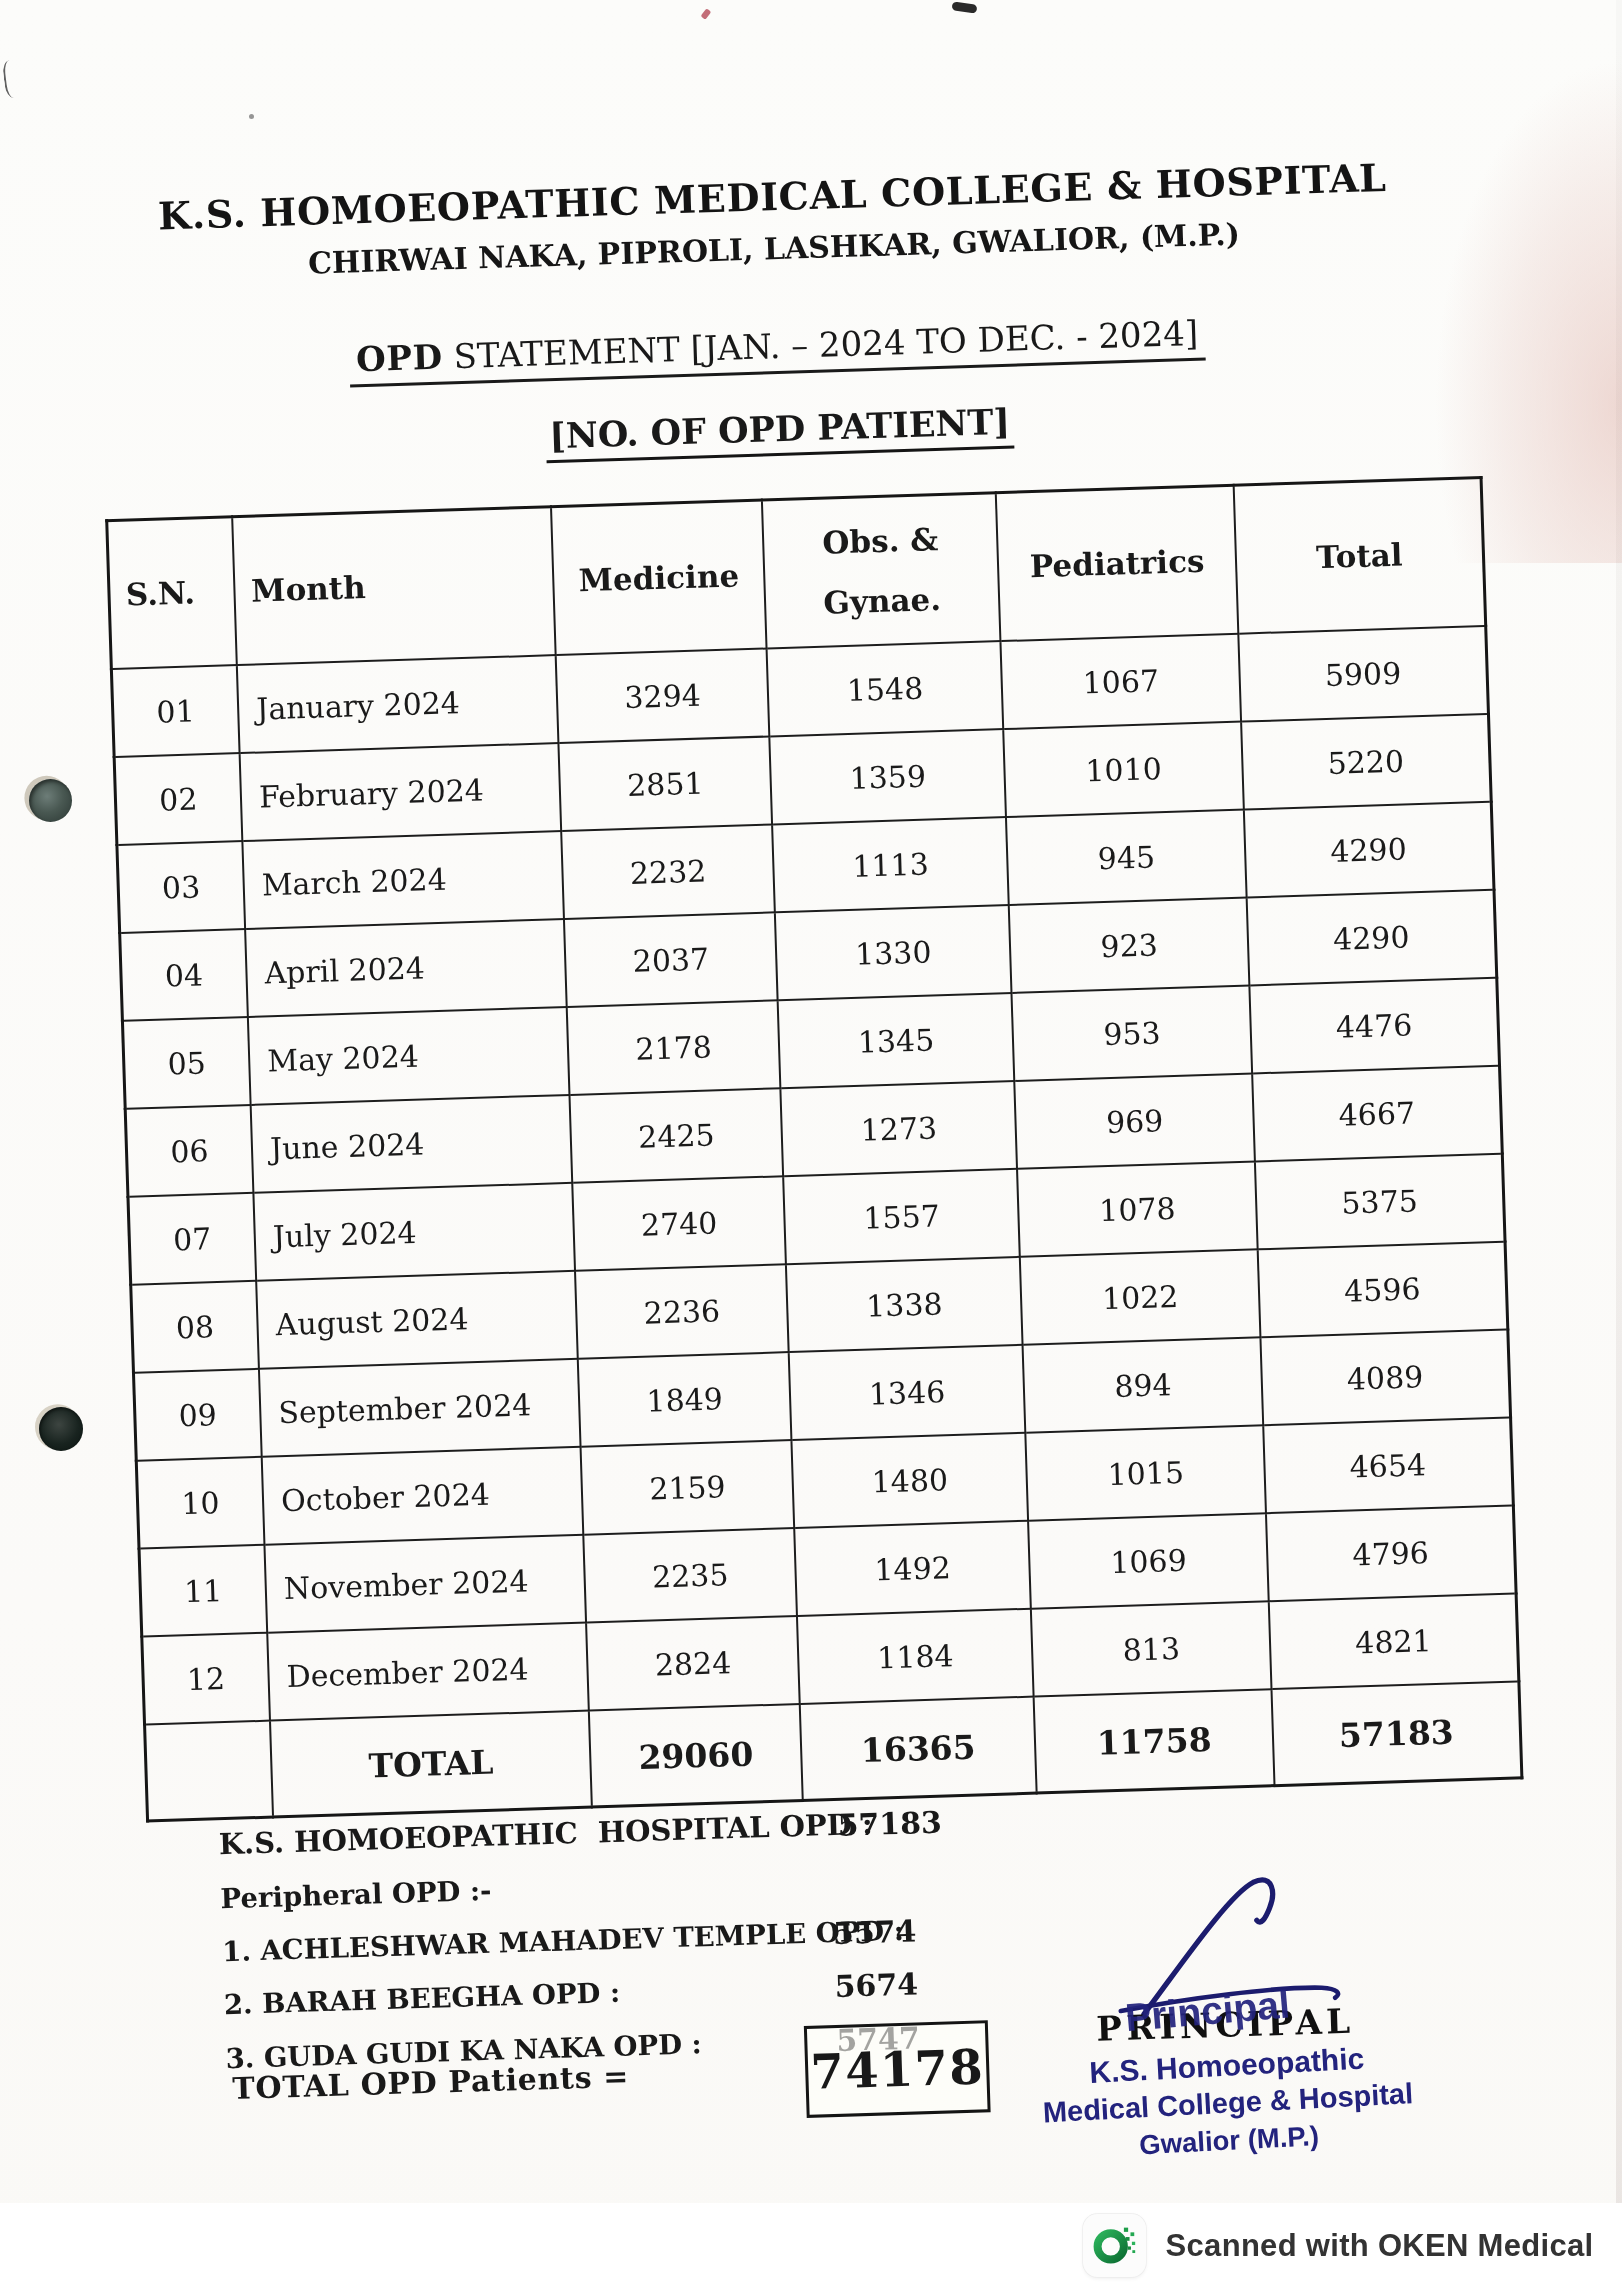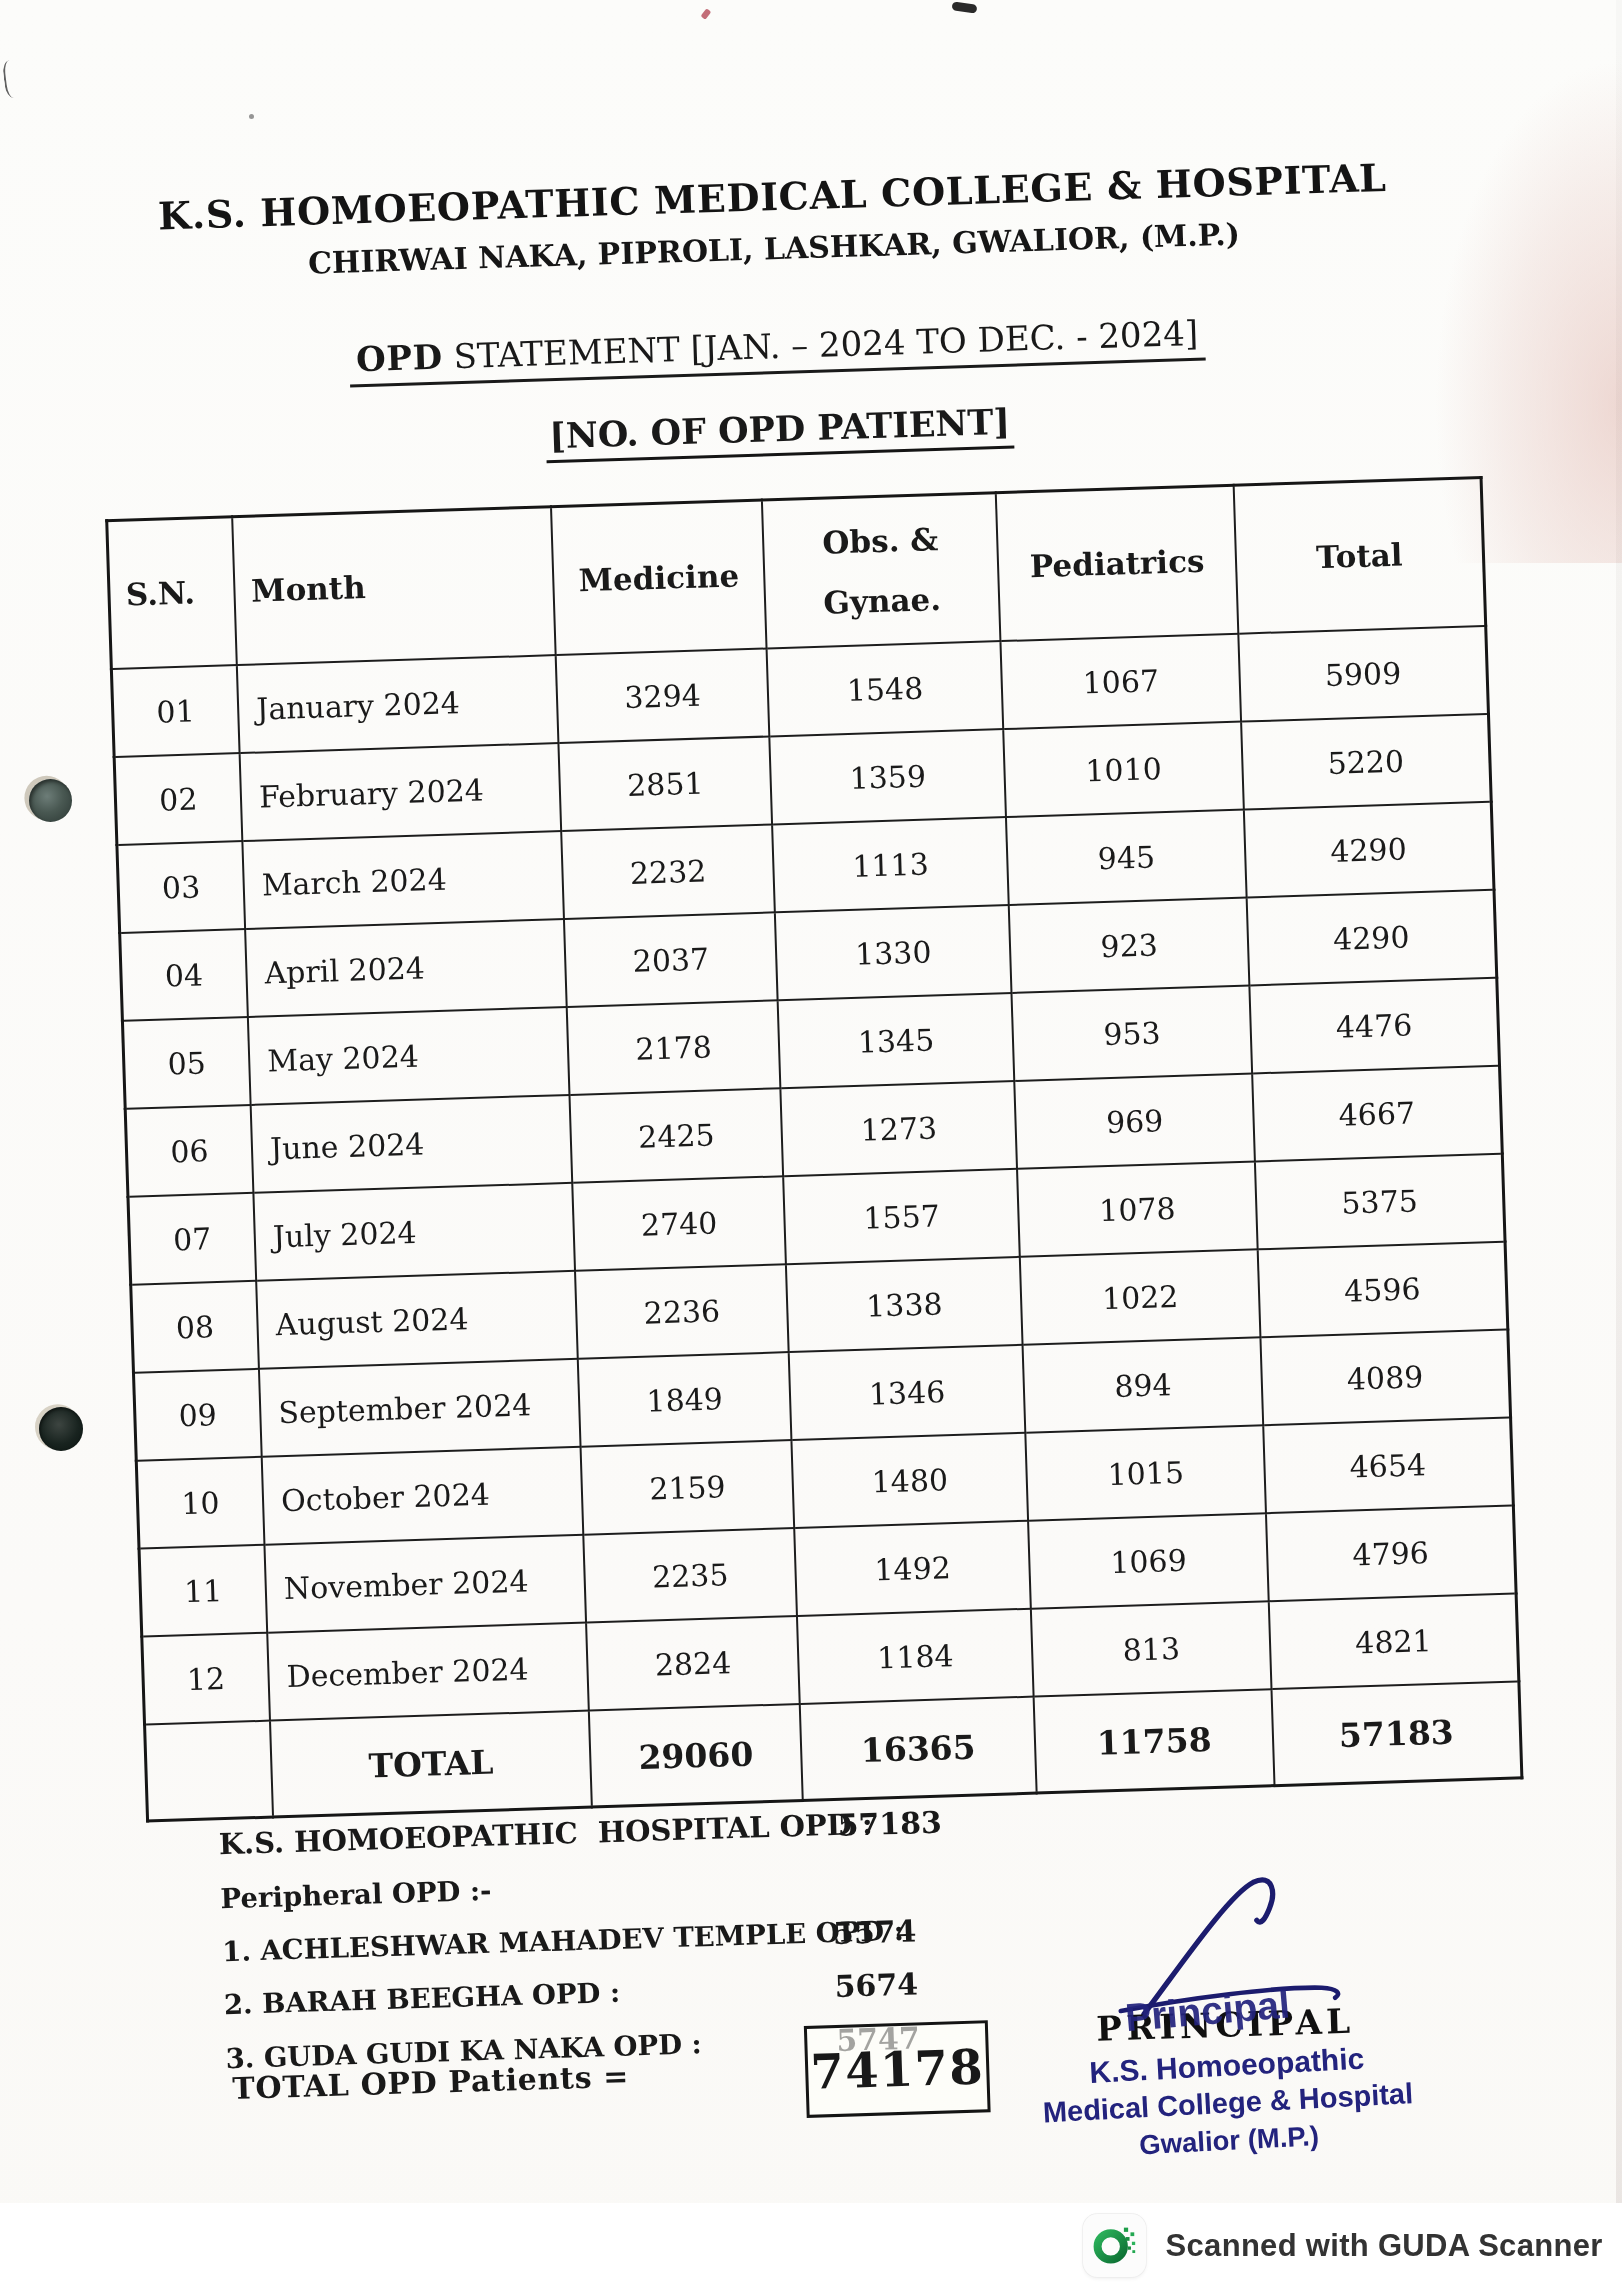--- a/index.html
+++ b/index.html
@@ -362,17 +362,17 @@
         </defs>
         <circle cx="42" cy="52" r="28" fill="none" stroke="url(#okg)" stroke-width="17"></circle>
         <rect x="70" y="12" width="9" height="9" fill="#1e9e4a"></rect>
         <rect x="84" y="22" width="8" height="8" fill="#23a851"></rect>
         <rect x="74" y="32" width="8" height="8" fill="#1a8f42"></rect>
         <rect x="87" y="42" width="7" height="7" fill="#2cb45c"></rect>
         <rect x="78" y="52" width="7" height="7" fill="#178a3e"></rect>
         <rect x="88" y="60" width="6" height="6" fill="#23a851"></rect>
       </svg>
     </div>
-    <span class="oken-text">Scanned with GUDA Scanner</span>
+    <span class="oken-text">Scanned with OKEN Medical</span>
   </div>
 
 </div>
 
 
 </body></html>

